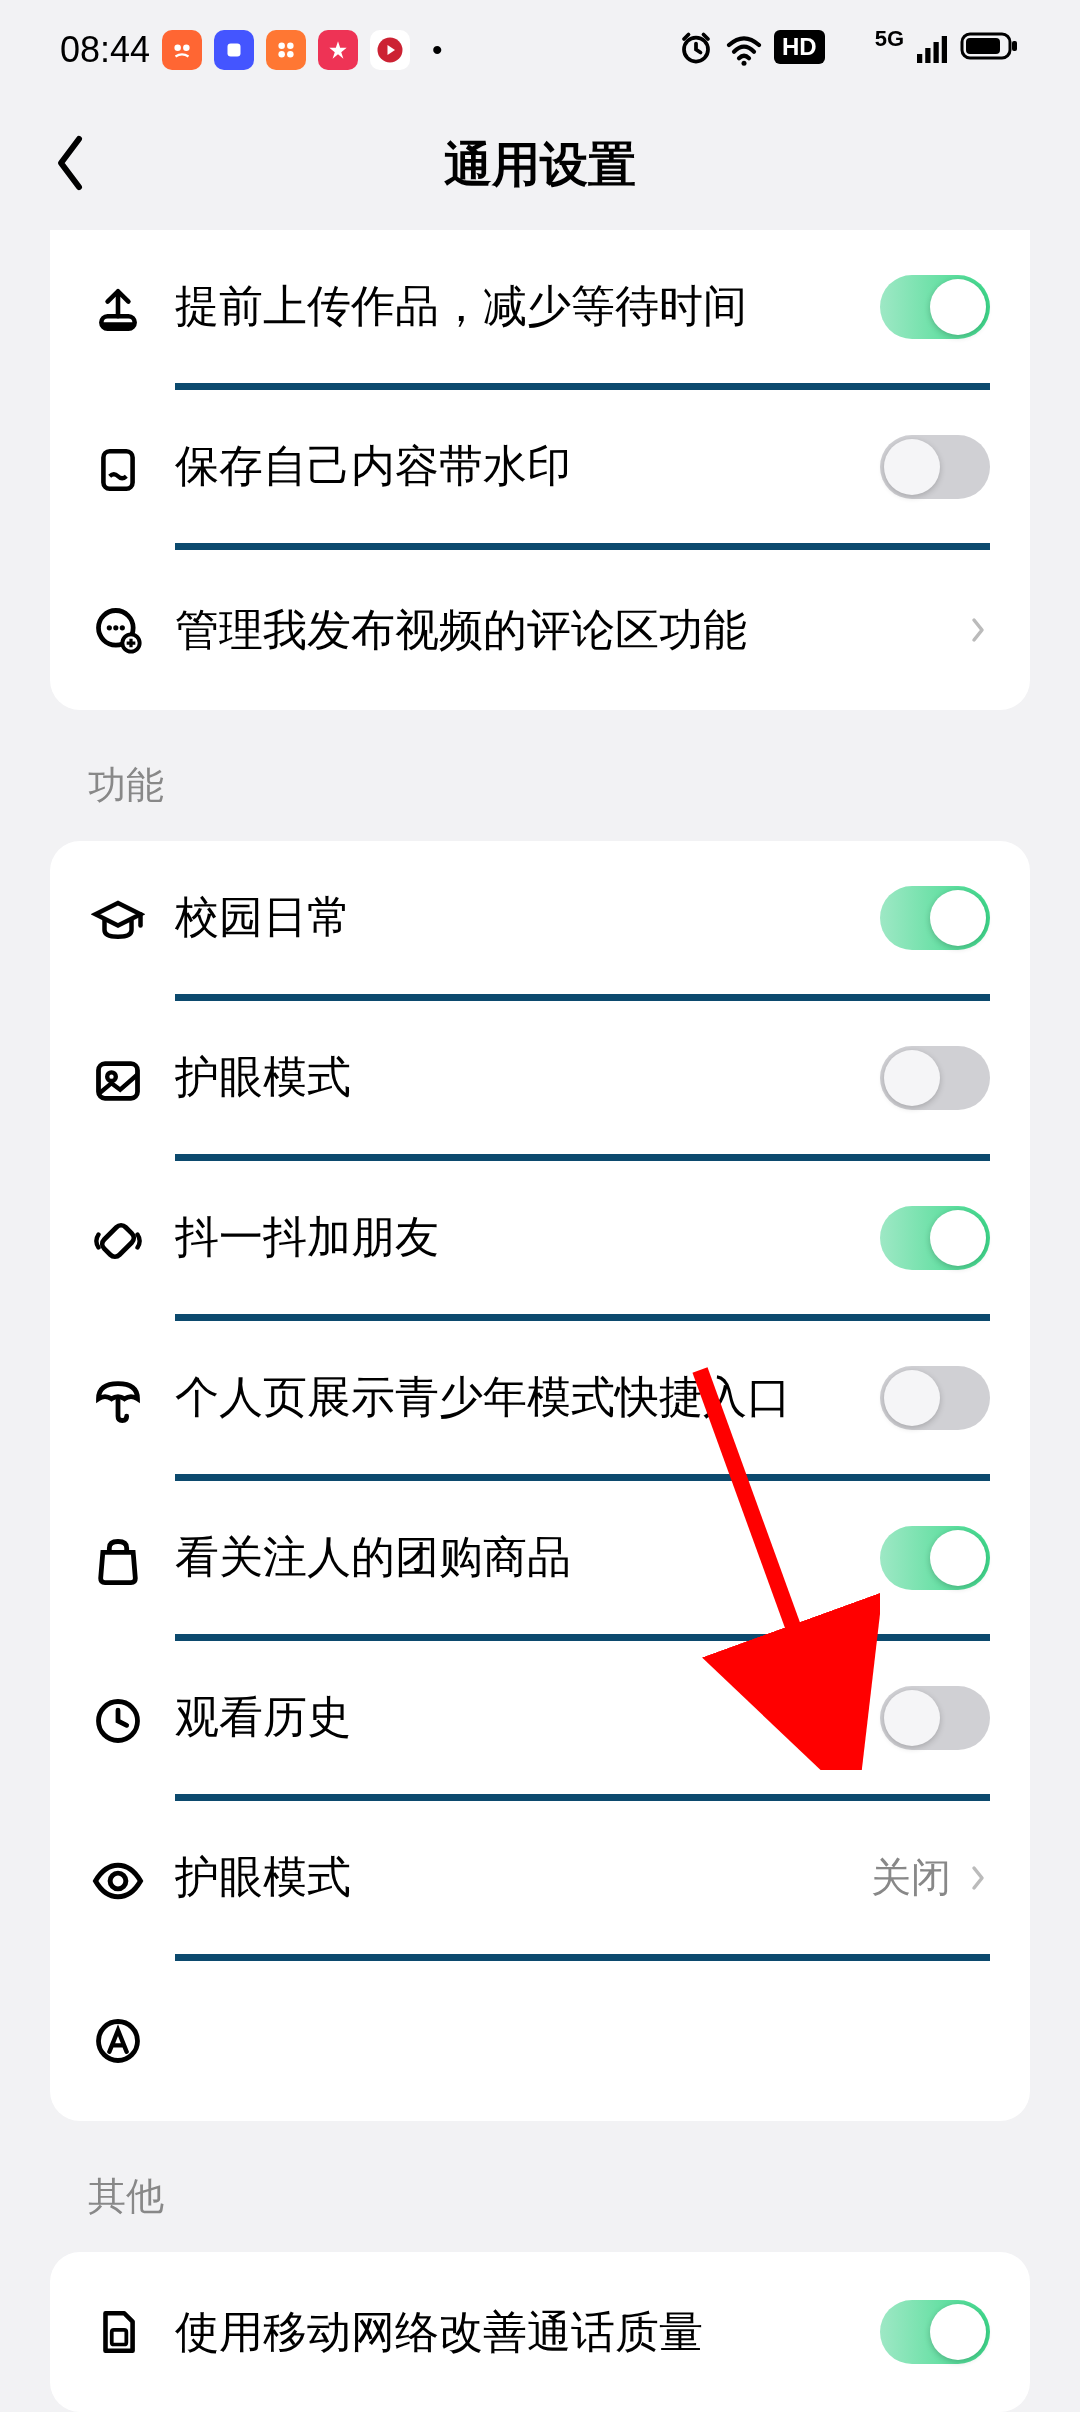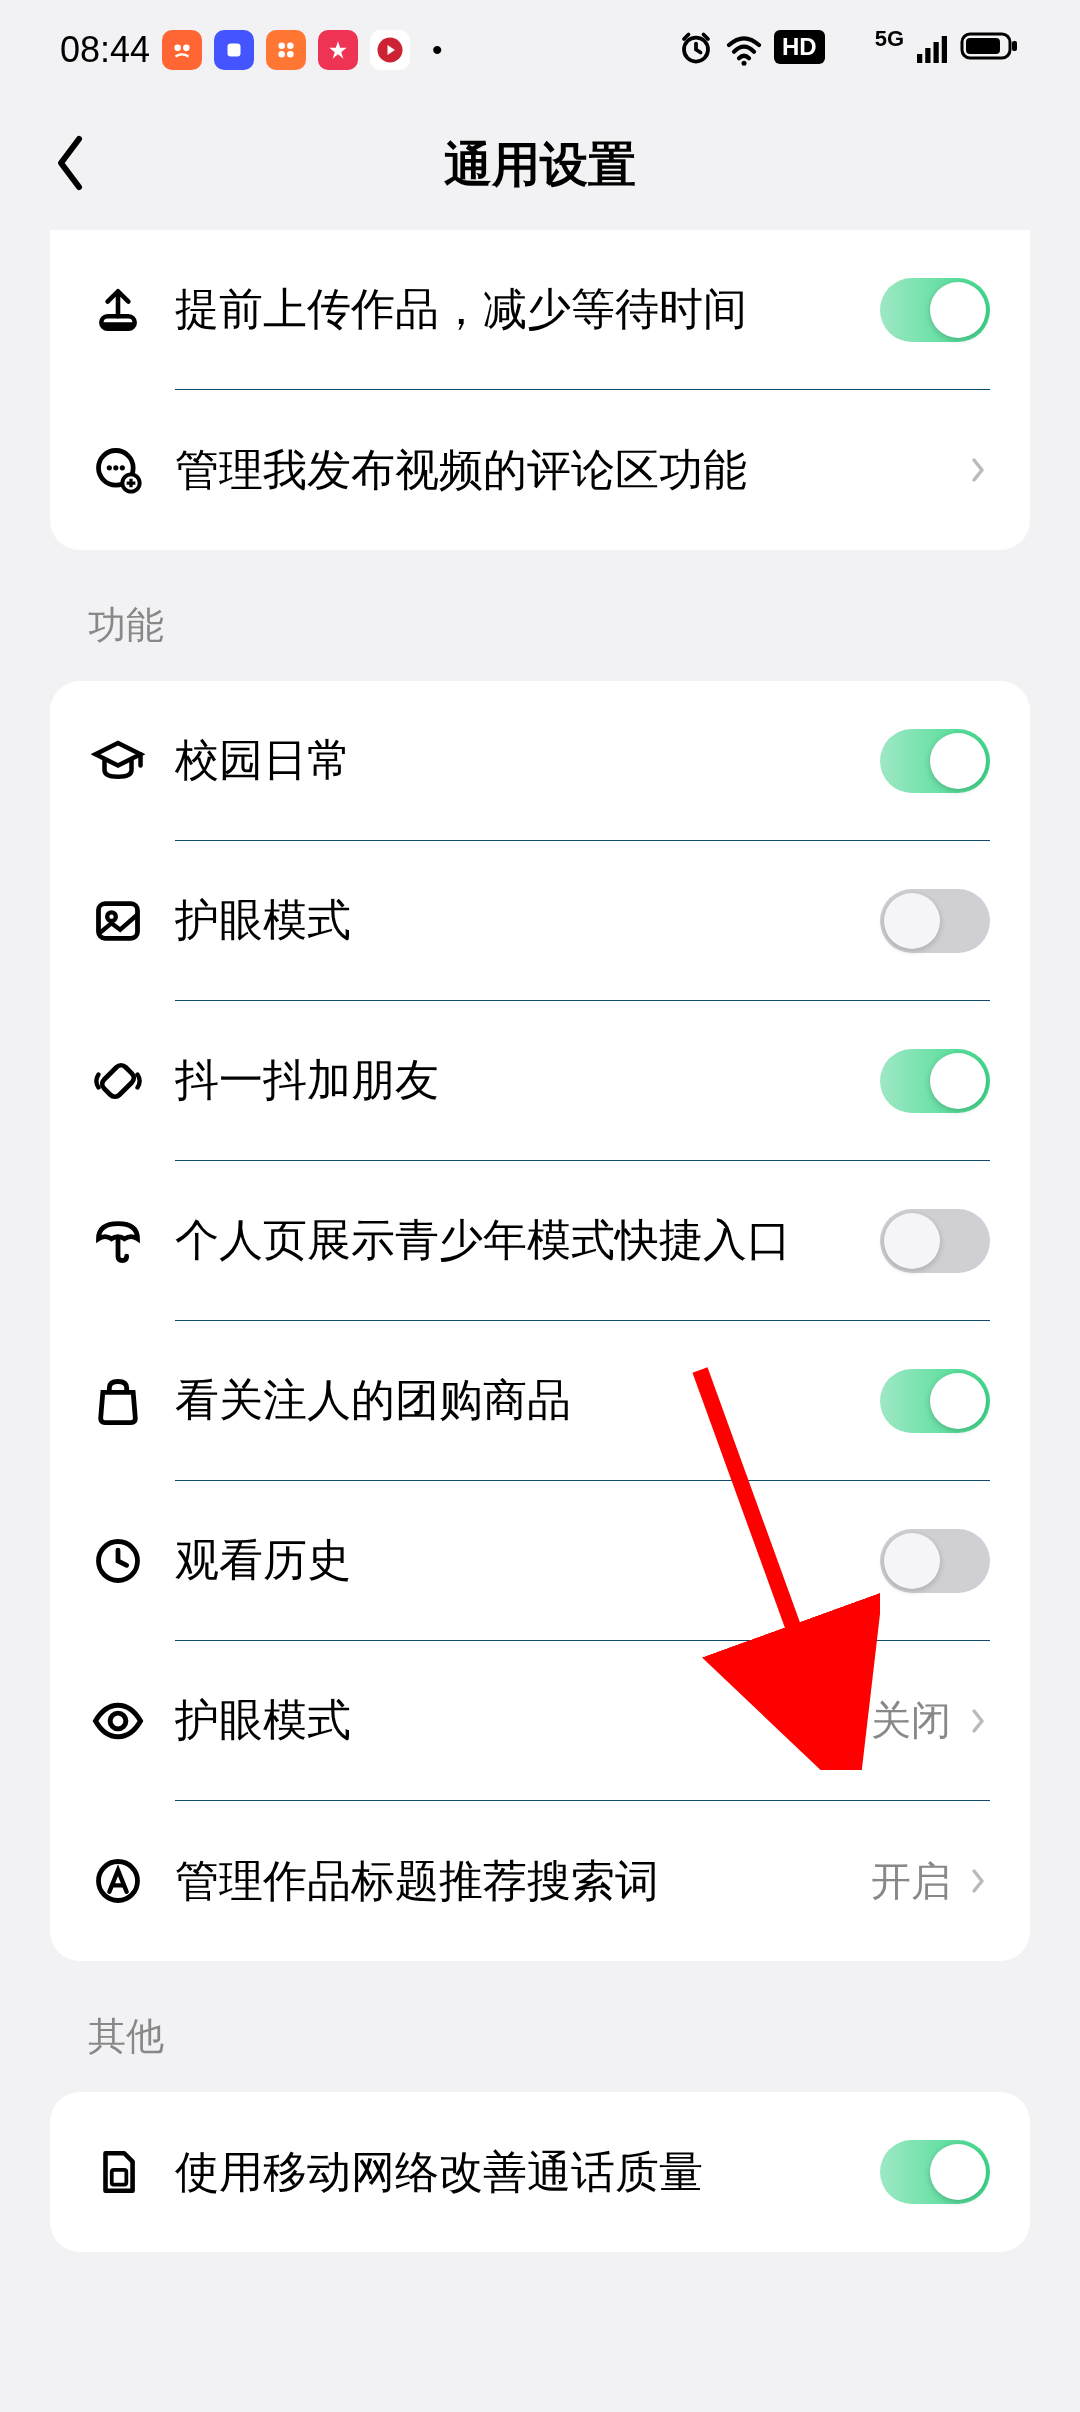--- a/index.html
+++ b/index.html
@@ -87,21 +87,21 @@
       margin-top: 0;
     }
     .row {
       display: flex;
       align-items: center;
       padding: 0 40px;
       min-height: 160px;
       position: relative;
     }
     .row:not(:last-child) .row-content {
-      border-bottom: 1px solid #0c4a6e;
+      border-bottom: 7px solid #0c4a6e;
     }
     .row-icon {
       width: 55px;
       min-width: 55px;
       display: flex;
       align-items: center;
       justify-content: center;
     }
     .row-content {
       flex: 1;
@@ -254,20 +254,34 @@
     </div>
     <div class="row-content">
       <span class="row-label">提前上传作品，减少等待时间</span>
       <div class="toggle on">
           <div class="toggle-knob"></div>
         </div>
     </div>
   </div>
   <div class="row">
     <div class="row-icon">
+      <svg width="50" height="50" viewBox="0 0 24 24">
+          <rect x="5" y="3" width="14" height="18" rx="3" fill="none" stroke="#000" stroke-width="2.2"></rect>
+          <path d="M8 15 Q10 13 12 15 Q14 17 16 15" stroke="#000" stroke-width="2" fill="none"></path>
+        </svg>
+    </div>
+    <div class="row-content">
+      <span class="row-label">保存自己内容带水印</span>
+      <div class="toggle off">
+          <div class="toggle-knob"></div>
+        </div>
+    </div>
+  </div>
+  <div class="row">
+    <div class="row-icon">
       <svg width="52" height="52" viewBox="0 0 24 24">
           <circle cx="11" cy="11" r="8" fill="none" stroke="#000" stroke-width="2.2"></circle>
           <circle cx="8" cy="11" r="1.2" fill="#000"></circle>
           <circle cx="11" cy="11" r="1.2" fill="#000"></circle>
           <circle cx="14" cy="11" r="1.2" fill="#000"></circle>
           <circle cx="18" cy="18" r="4" fill="#fff" stroke="#000" stroke-width="1.8"></circle>
           <path d="M18 16 L18 20 M16 18 L20 18" stroke="#000" stroke-width="1.5"></path>
         </svg>
     </div>
     <div class="row-content">
@@ -388,31 +402,20 @@
         </div>
       </div>
     </div>
   </div>
   <div class="row">
     <div class="row-icon">
       <svg width="52" height="52" viewBox="0 0 24 24">
           <circle cx="12" cy="12" r="9" fill="none" stroke="#000" stroke-width="2.2"></circle>
           <path d="M8 17 L12 7 L16 17 M9.5 14 L14.5 14" stroke="#000" stroke-width="2" fill="none" stroke-linecap="round"></path>
         </svg>
-    </div>
-    <div class="row-content">
-      <span class="row-label">管理作品标题推荐搜索词</span>
-      <div class="row-right">
-        <span class="value-text">开启</span>
-        <div class="chevron">
-          <svg width="24" height="40" viewBox="0 0 24 40">
-              <path d="M8 10 L16 20 L8 30" stroke="#bbb" stroke-width="3.5" fill="none" stroke-linecap="round" stroke-linejoin="round"></path>
-            </svg>
-        </div>
-      </div>
     </div>
   </div>
 </div>
 
 <div class="section-header">其他</div>
 
 <div class="card">
   <div class="row">
     <div class="row-icon">
       <svg width="50" height="50" viewBox="0 0 24 24">

